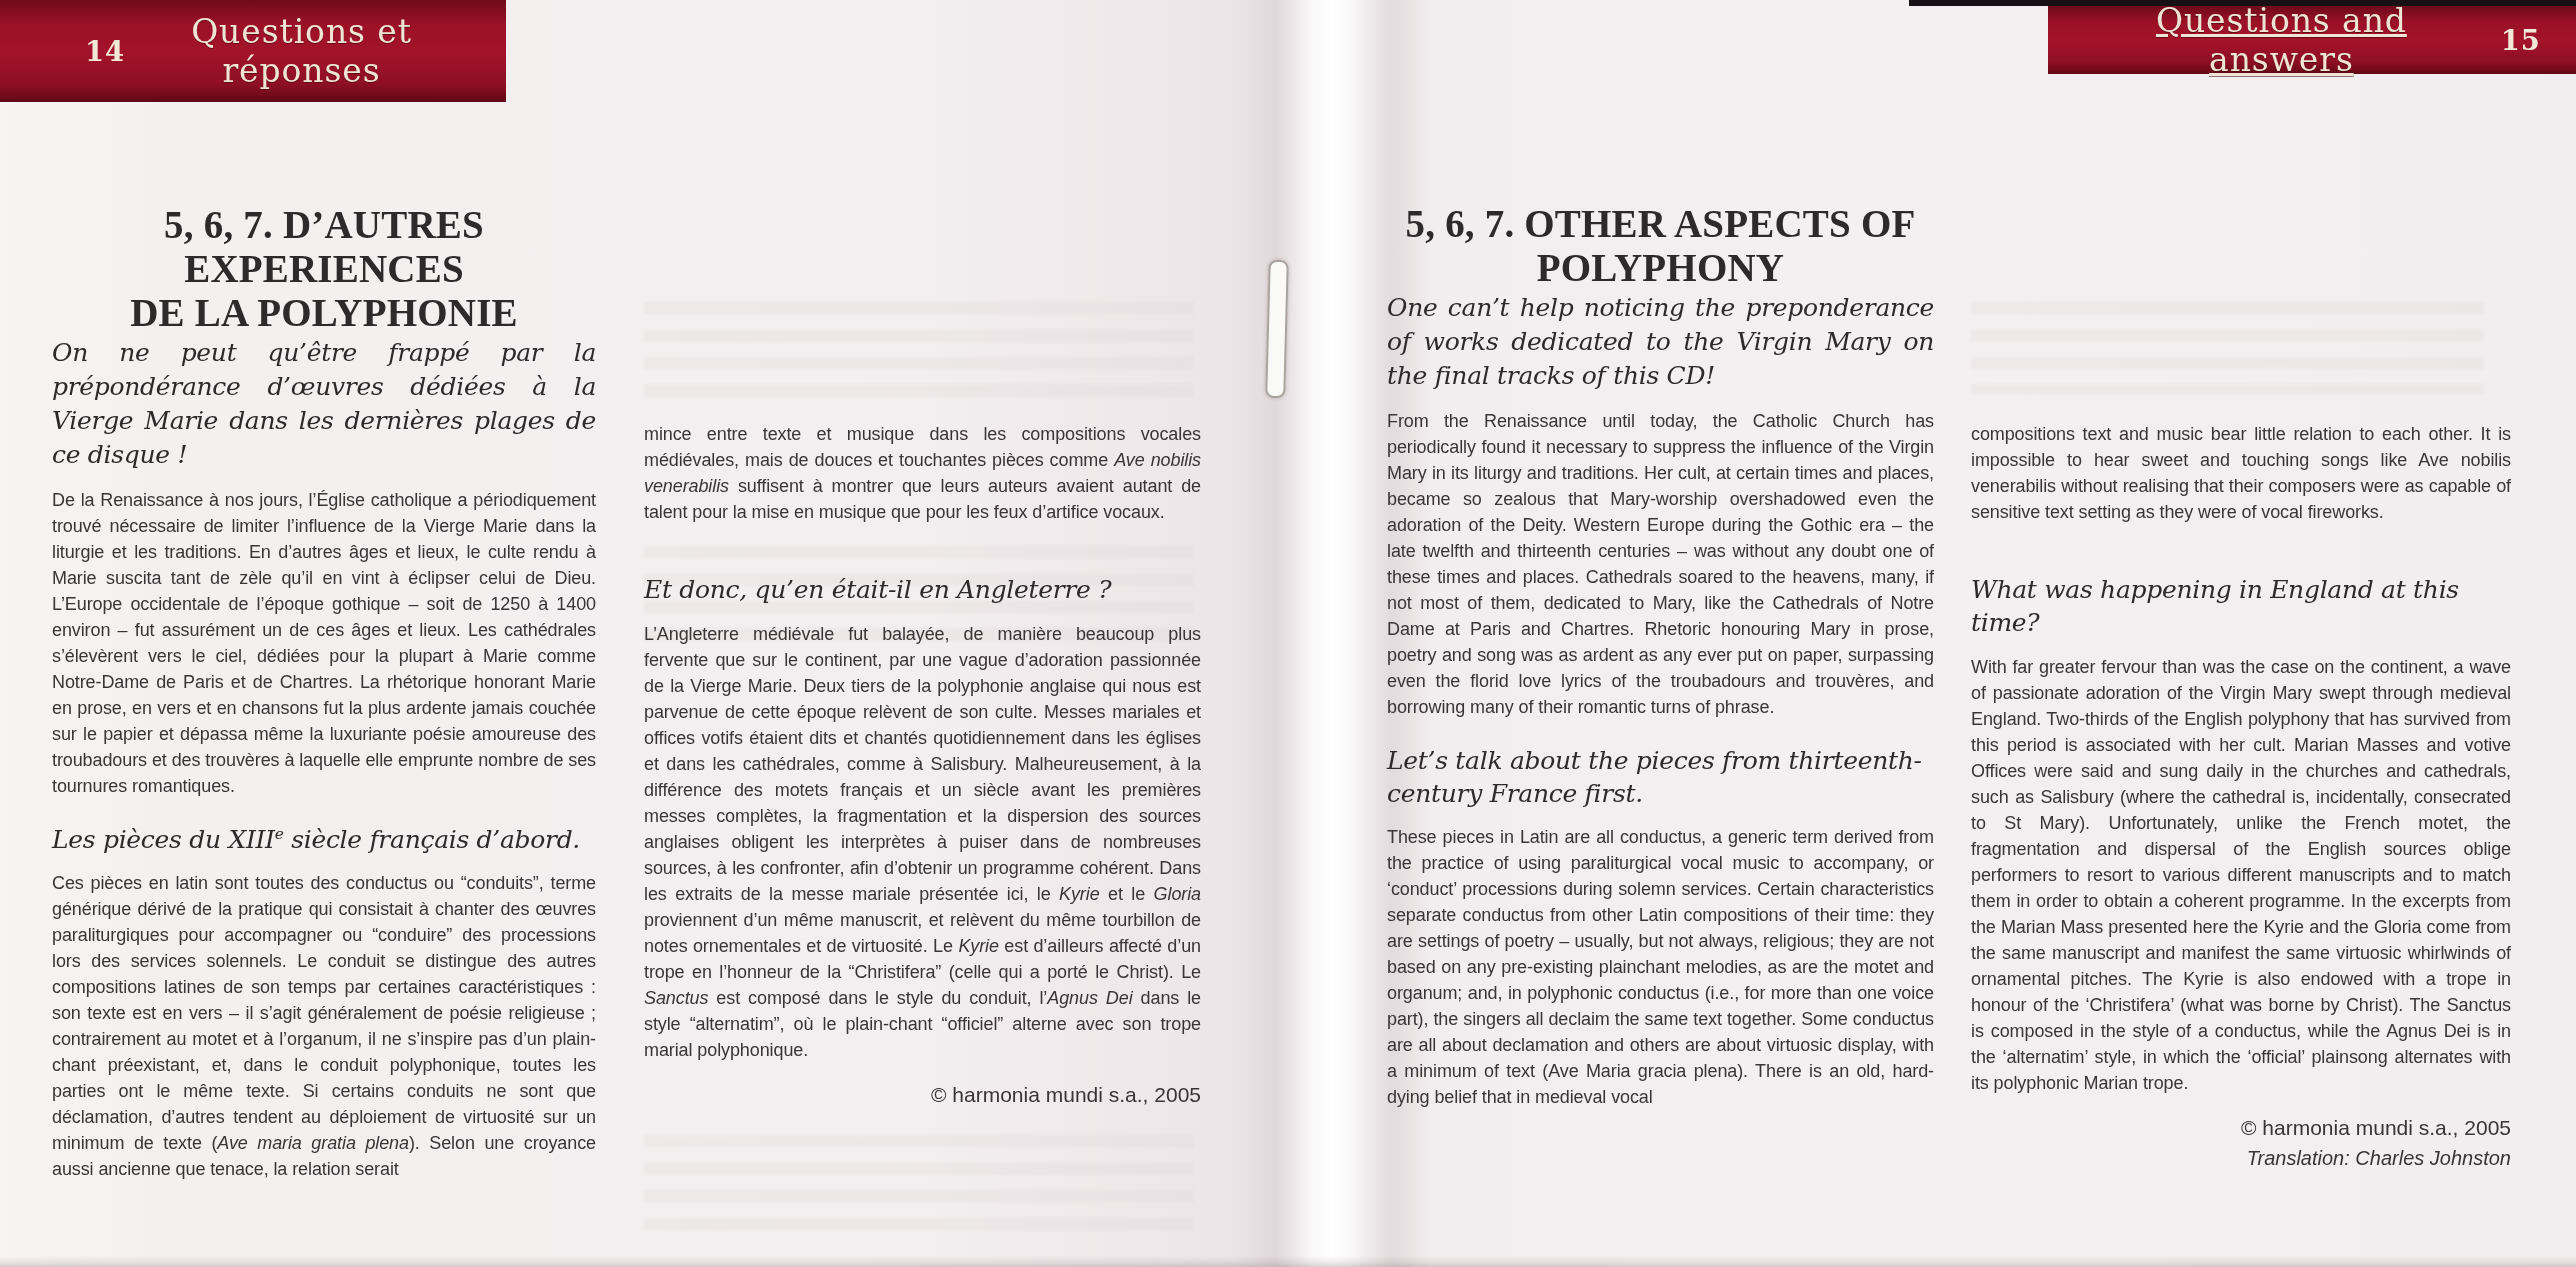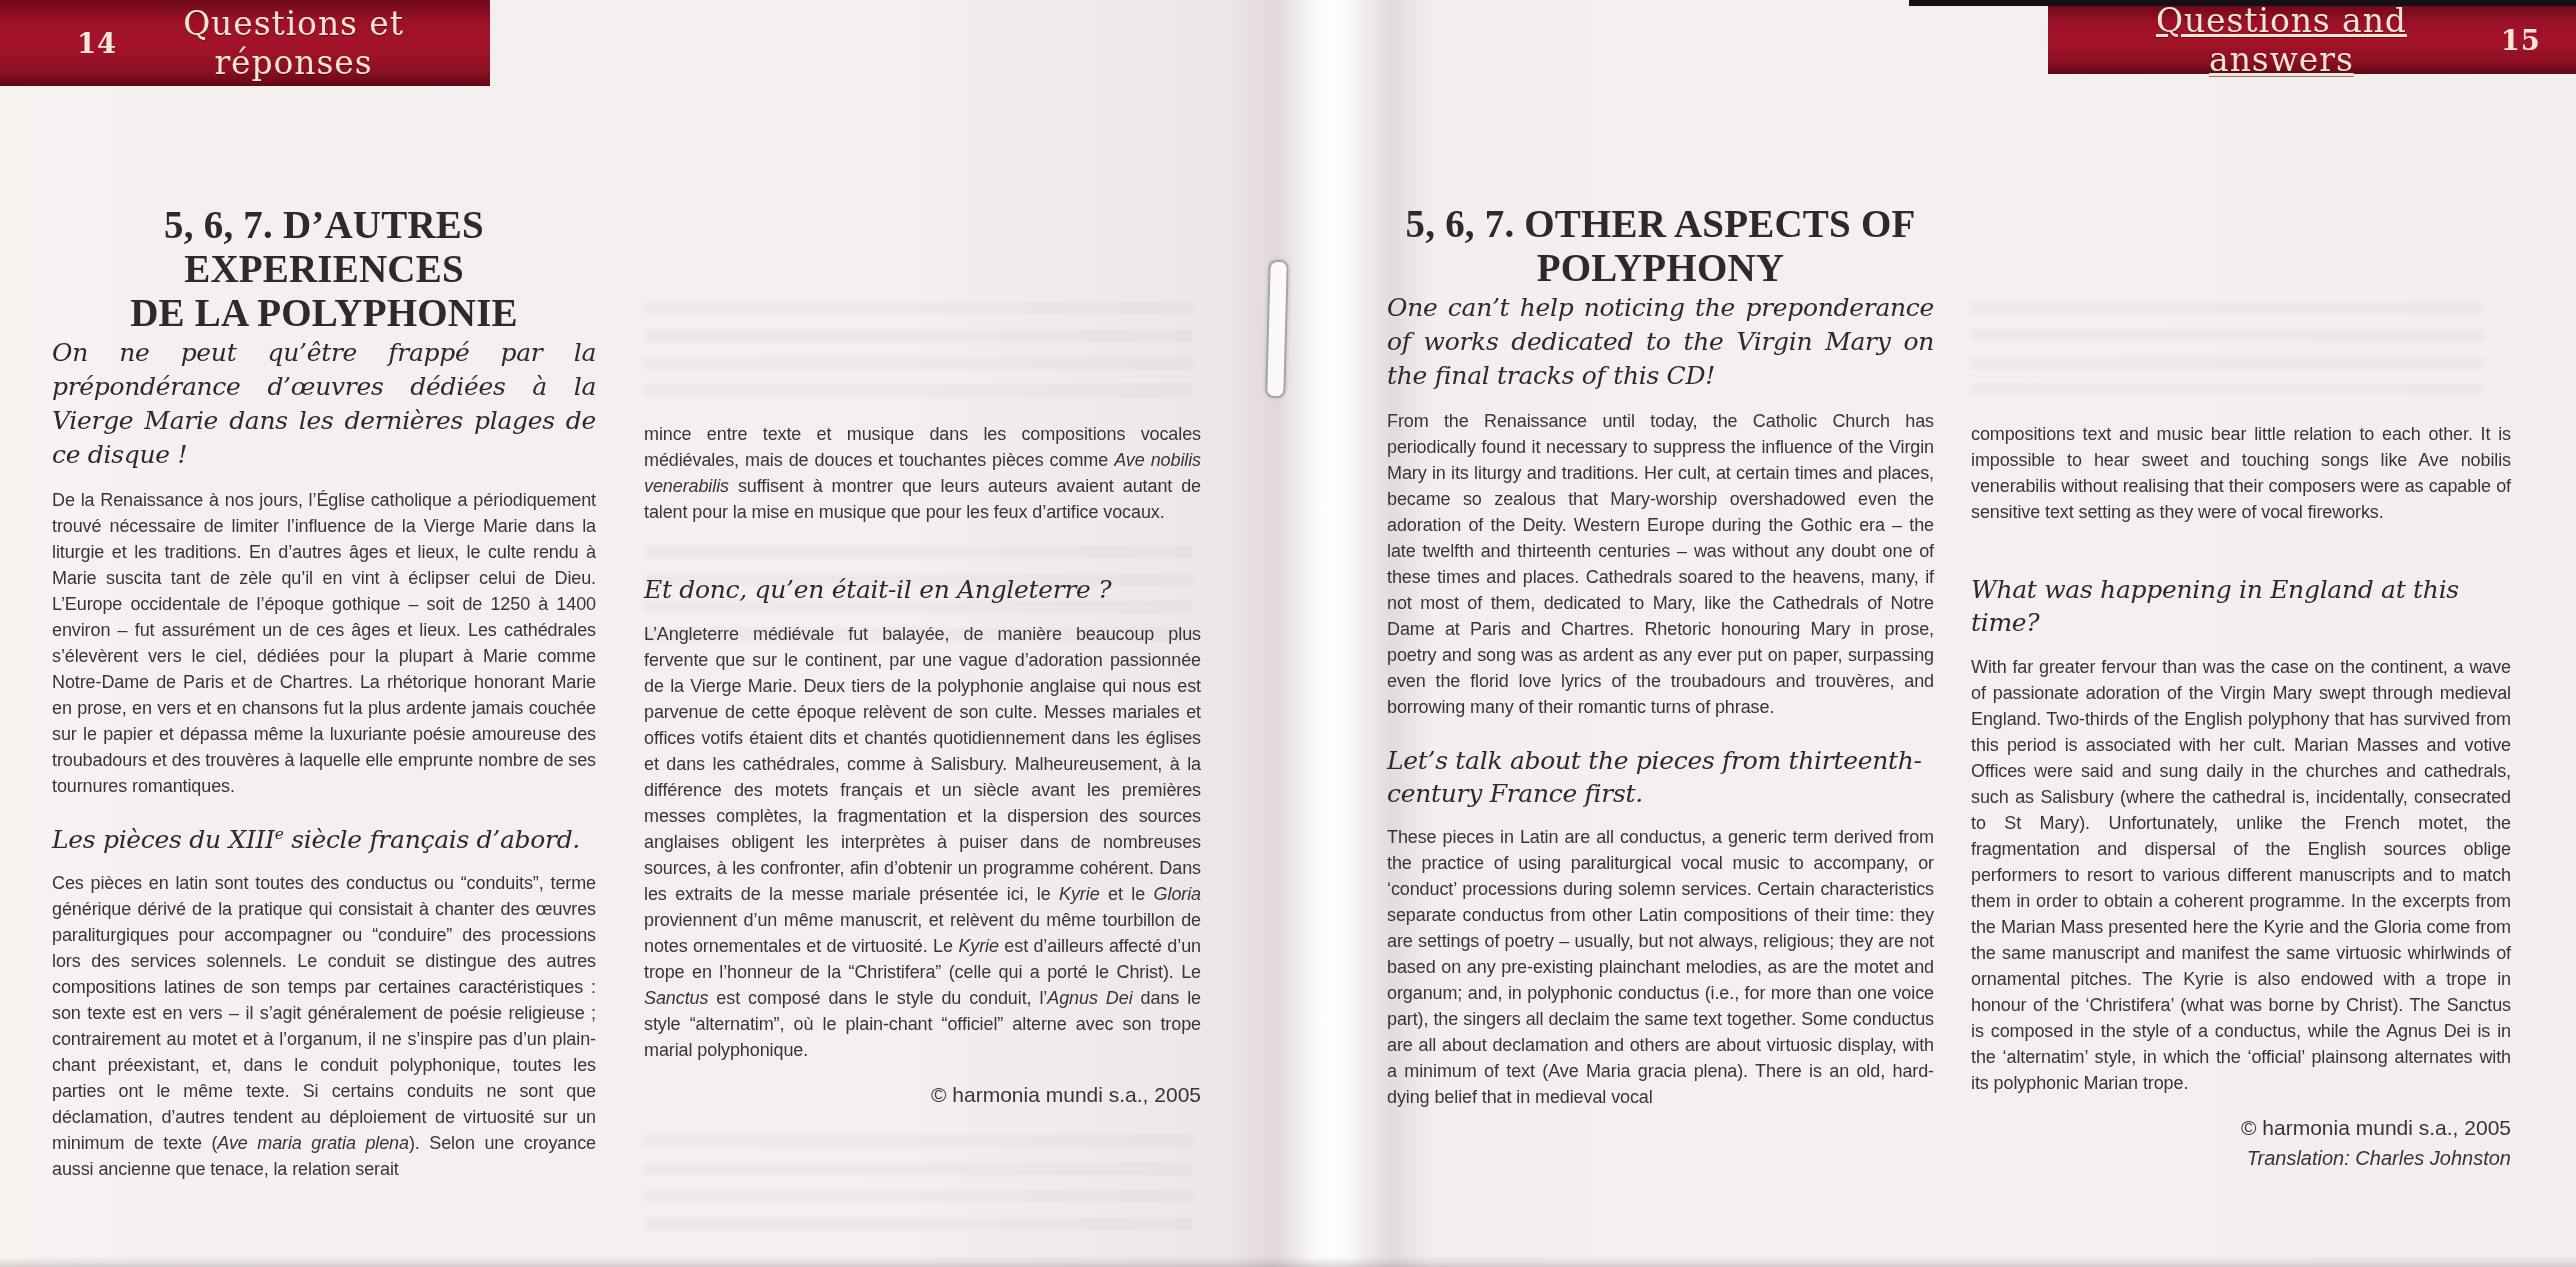--- a/index.html
+++ b/index.html
@@ -26,21 +26,21 @@
   
   .scan-edge-top-right{position:absolute;left:1909px;top:0;width:667px;height:6.4px;background:#17stray;background:#171014;}
   .scan-edge-bottom{position:absolute;left:0;top:1256px;width:2576px;height:12px;
     background:linear-gradient(to bottom,rgba(90,60,65,0) 0%,rgba(90,60,65,0.10) 55%,rgba(70,45,50,0.22) 100%);}
   
   .band{
     position:absolute;display:flex;align-items:center;
     background:linear-gradient(to bottom,#6e0a1b 0%,#9c1126 24%,#a41329 52%,#8e0f23 82%,#620815 100%);
     color:#eee3d2;
   }
-  .band-left{left:0;top:0;width:474px;height:70px;padding:8px;}
+  .band-left{left:0;top:0;width:474px;height:70px;padding:16px;}
   .band-right{left:2048px;top:5.5px;width:528px;height:68px;}
   .band .num{font-family:"DejaVu Serif", serif;font-weight:bold;font-size:27.5px;letter-spacing:0.9px;color:#f2e8d8;}
   .band-left .num{width:82px;text-align:center;margin-left:48px;}
   .band-right .num{width:92px;text-align:center;margin-right:9.2px;}
   .band .ttl{flex:1;text-align:center;font-family:"DejaVu Serif", serif;font-size:33px;font-weight:400;
     letter-spacing:0.9px;color:#efe5d5;text-shadow:0 0.9px 0 rgba(60,5,15,0.6);}
   .band-left .ttl{padding-right:33px;}
   .band-right .ttl{padding-left:40px;text-decoration:underline;}
 
   

